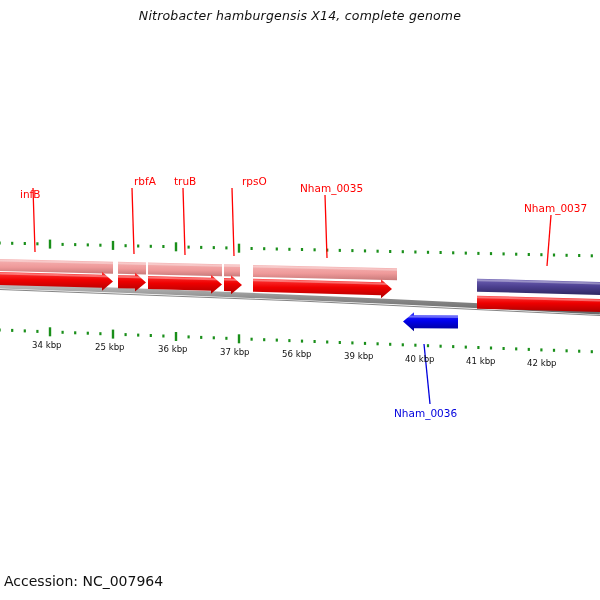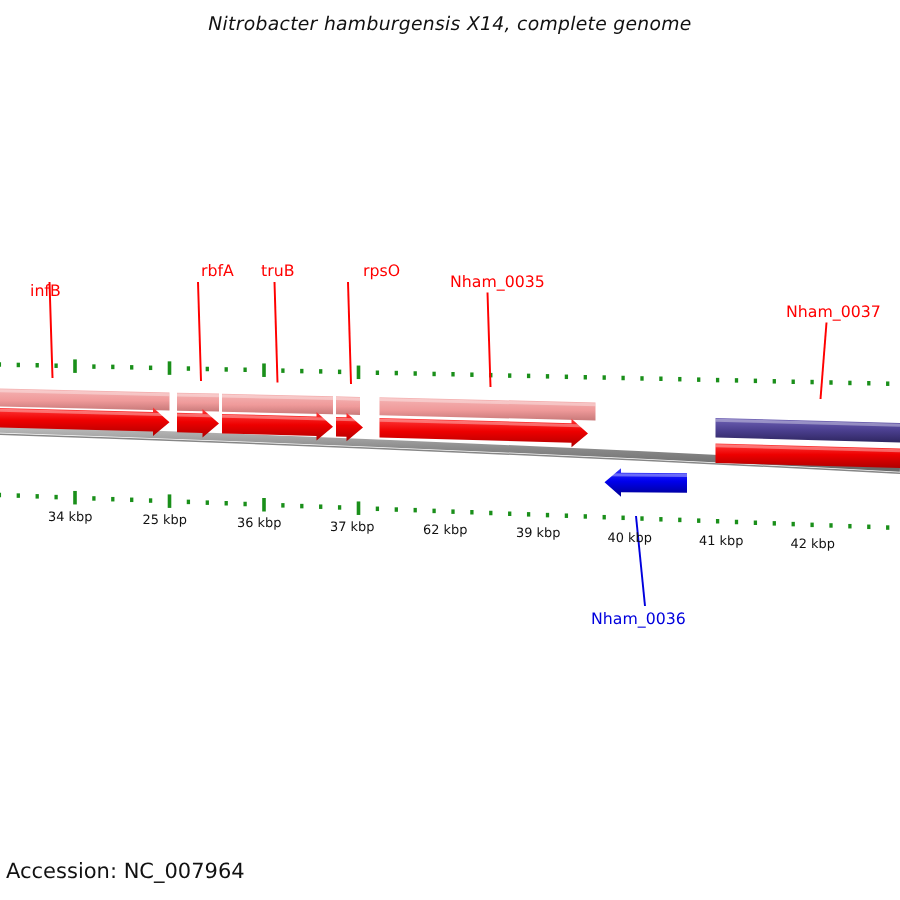--- a/index.html
+++ b/index.html
@@ -223,21 +223,21 @@
       <div class="glabel" style="left: 242px; top: 175px;">rpsO</div>
       <div class="glabel" style="left: 300px; top: 182px;">Nham_0035</div>
       <div class="glabel blue" style="left: 394px; top: 407px;">Nham_0036</div>
       <div class="glabel" style="left: 524px; top: 202px;">Nham_0037</div>
     </div>
   <div id="axis-labels">
       <div class="axlabel" style="left: 32px; top: 339.833px;">34 kbp</div>
       <div class="axlabel" style="left: 95px; top: 342.143px;">25 kbp</div>
       <div class="axlabel" style="left: 158px; top: 344.453px;">36 kbp</div>
       <div class="axlabel" style="left: 220px; top: 346.727px;">37 kbp</div>
-      <div class="axlabel" style="left: 282px; top: 349px;">62 kbp</div>
+      <div class="axlabel" style="left: 282px; top: 349px;">56 kbp</div>
       <div class="axlabel" style="left: 344px; top: 351.273px;">39 kbp</div>
       <div class="axlabel" style="left: 405px; top: 353.51px;">40 kbp</div>
       <div class="axlabel" style="left: 466px; top: 355.747px;">41 kbp</div>
       <div class="axlabel" style="left: 527px; top: 357.983px;">42 kbp</div>
     </div>
 
   <div class="footL">Accession: NC_007964</div>
 </div>
 
 </body></html>

